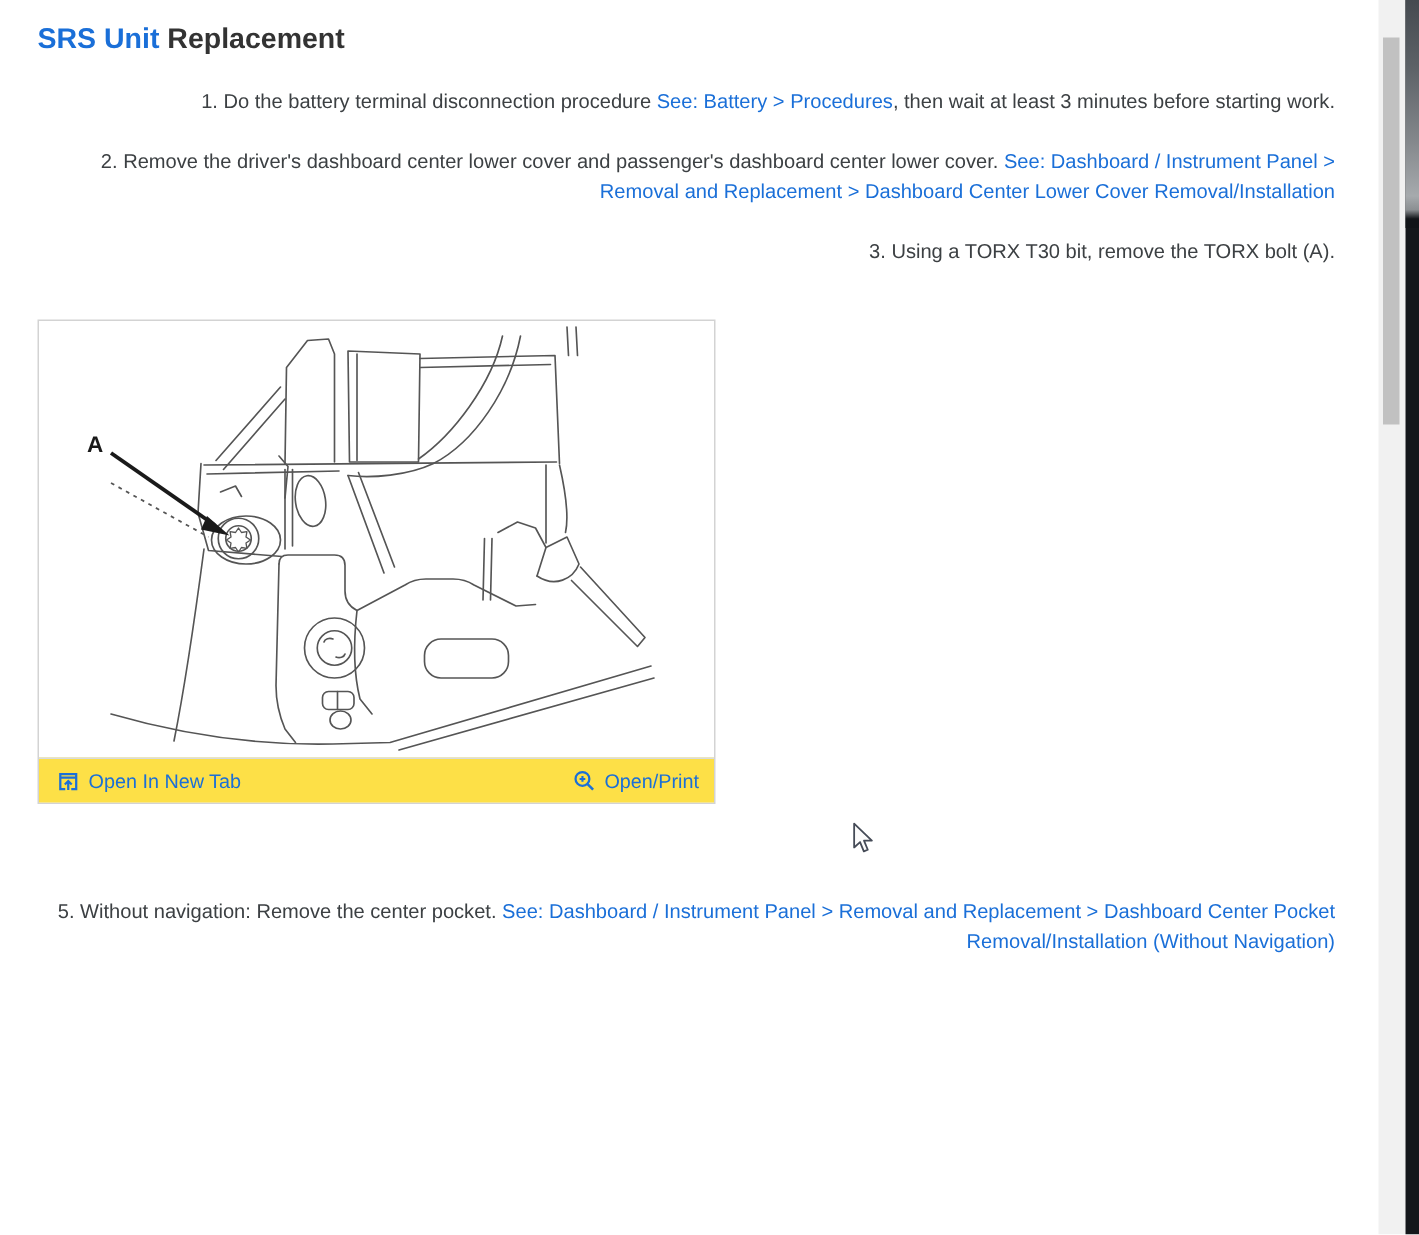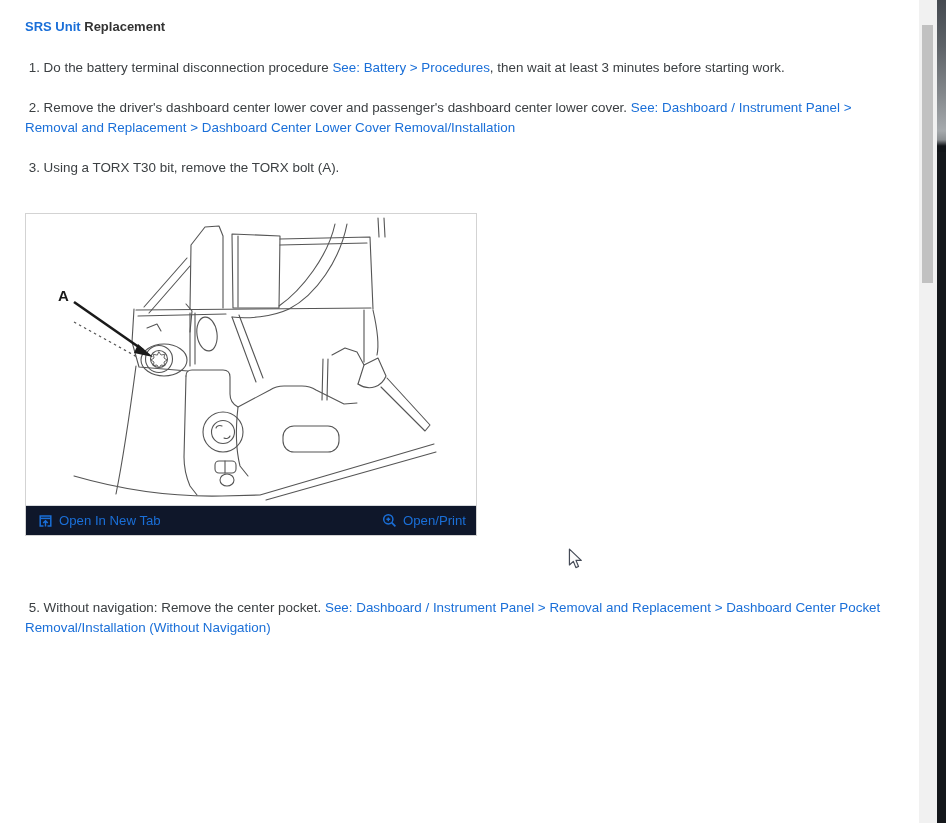--- a/index.html
+++ b/index.html
@@ -3,31 +3,31 @@
 <meta charset="utf-8">
 <style>
   * { margin:0; padding:0; box-sizing:border-box; }
   html,body { width:946px; height:823px; overflow:hidden; background:#ffffff;
               font-family:"Liberation Sans", sans-serif; }
   .viewport { position:relative; width:946px; height:823px; background:#fff; }
 
   .content { position:absolute; left:0; top:0; width:919px; height:823px;
              padding:17px 29px 0 25px; color:#3c4043; font-size:13.4px; line-height:20px; }
 
-  h1.page-title { font-size:13px; line-height:20px; font-weight:bold; color:#333; margin:0 0 21px 0; }
+  h1.page-title { font-size:19px; line-height:20px; font-weight:bold; color:#333; margin:0 0 21px 0; }
   h1.page-title a { color:#1a6fd8; text-decoration:none; font-weight:bold; }
   h2.section-heading { font-size:13.6px; line-height:20px; font-weight:bold; color:#333; margin:0 0 21px 0; }
 
-  p.step { margin:12px 0 20px 0; }
+  p.step { margin:12px 0 20px 0;text-align:right; }
   a.lnk { color:#1a6fd8; text-decoration:none; cursor:pointer; }
 
   figure.fig { width:452px; height:323px; border:1px solid #d3d3d3; background:#fff;
                margin:35px 0 62px 0; }
   .fig-canvas { width:450px; height:291px; background:#fff; }
-  .fig-footer { width:450px; height:30px; border-top:1px solid #d8dbde; background:#0f172a;
+  .fig-footer { width:450px; height:30px; border-top:1px solid #d8dbde; background:#fde047;
                 display:flex; align-items:center; justify-content:space-between;
                 padding:0 10px 0 12px; }
   .fig-link { display:inline-flex; align-items:center; gap:6px; color:#1a6fd8;
               font-size:13.2px; text-decoration:none; cursor:pointer; }
   .fig-link svg { display:block; }
 
   .scrollbar-track { position:absolute; top:0; right:9px; width:18px; height:823px; background:#f1f1f1; }
   .scrollbar-thumb { position:absolute; top:25px; left:3px; width:11px; height:258px; background:#c1c1c1; }
 
   .dark-strip { position:absolute; top:0; right:0; width:9px; height:823px; background:#14171b; }

